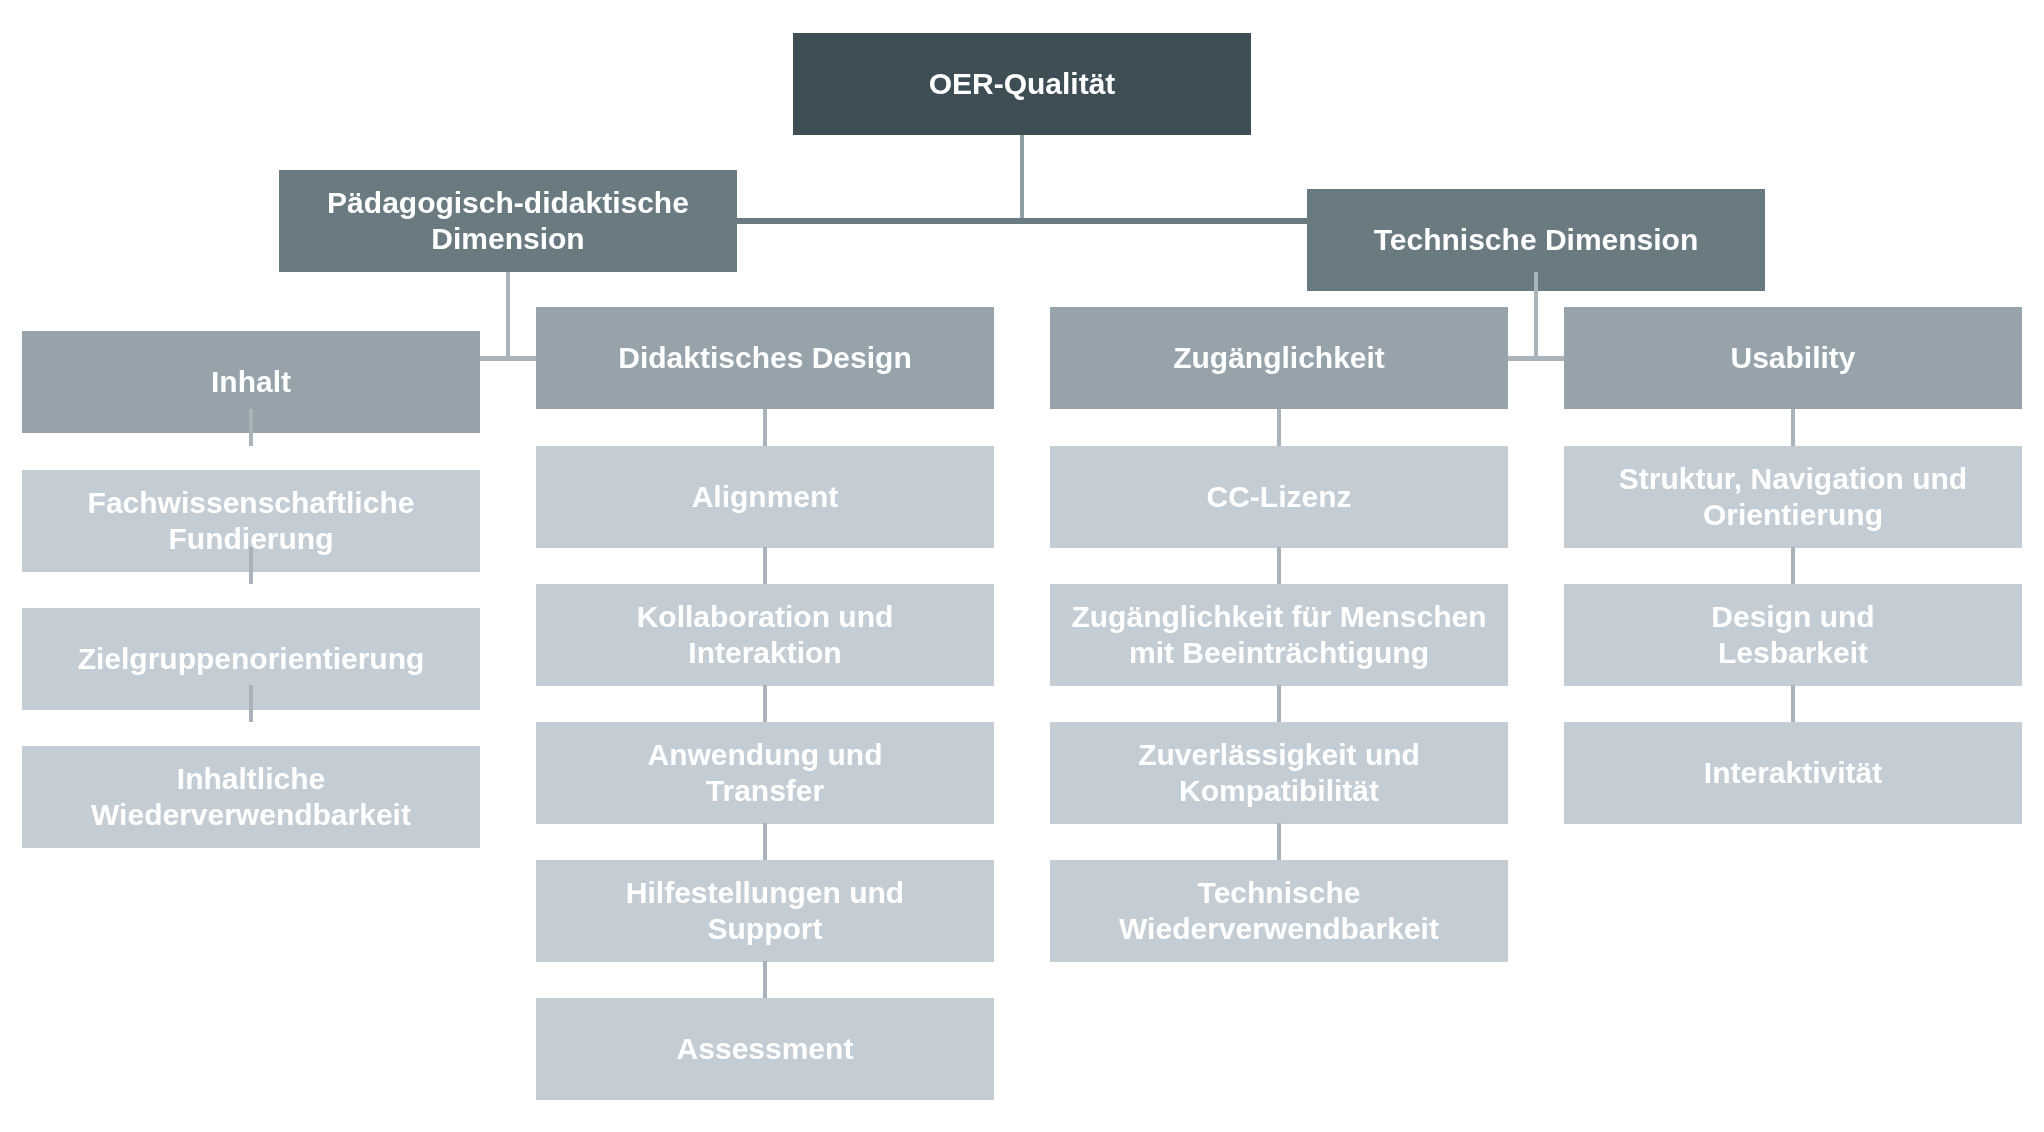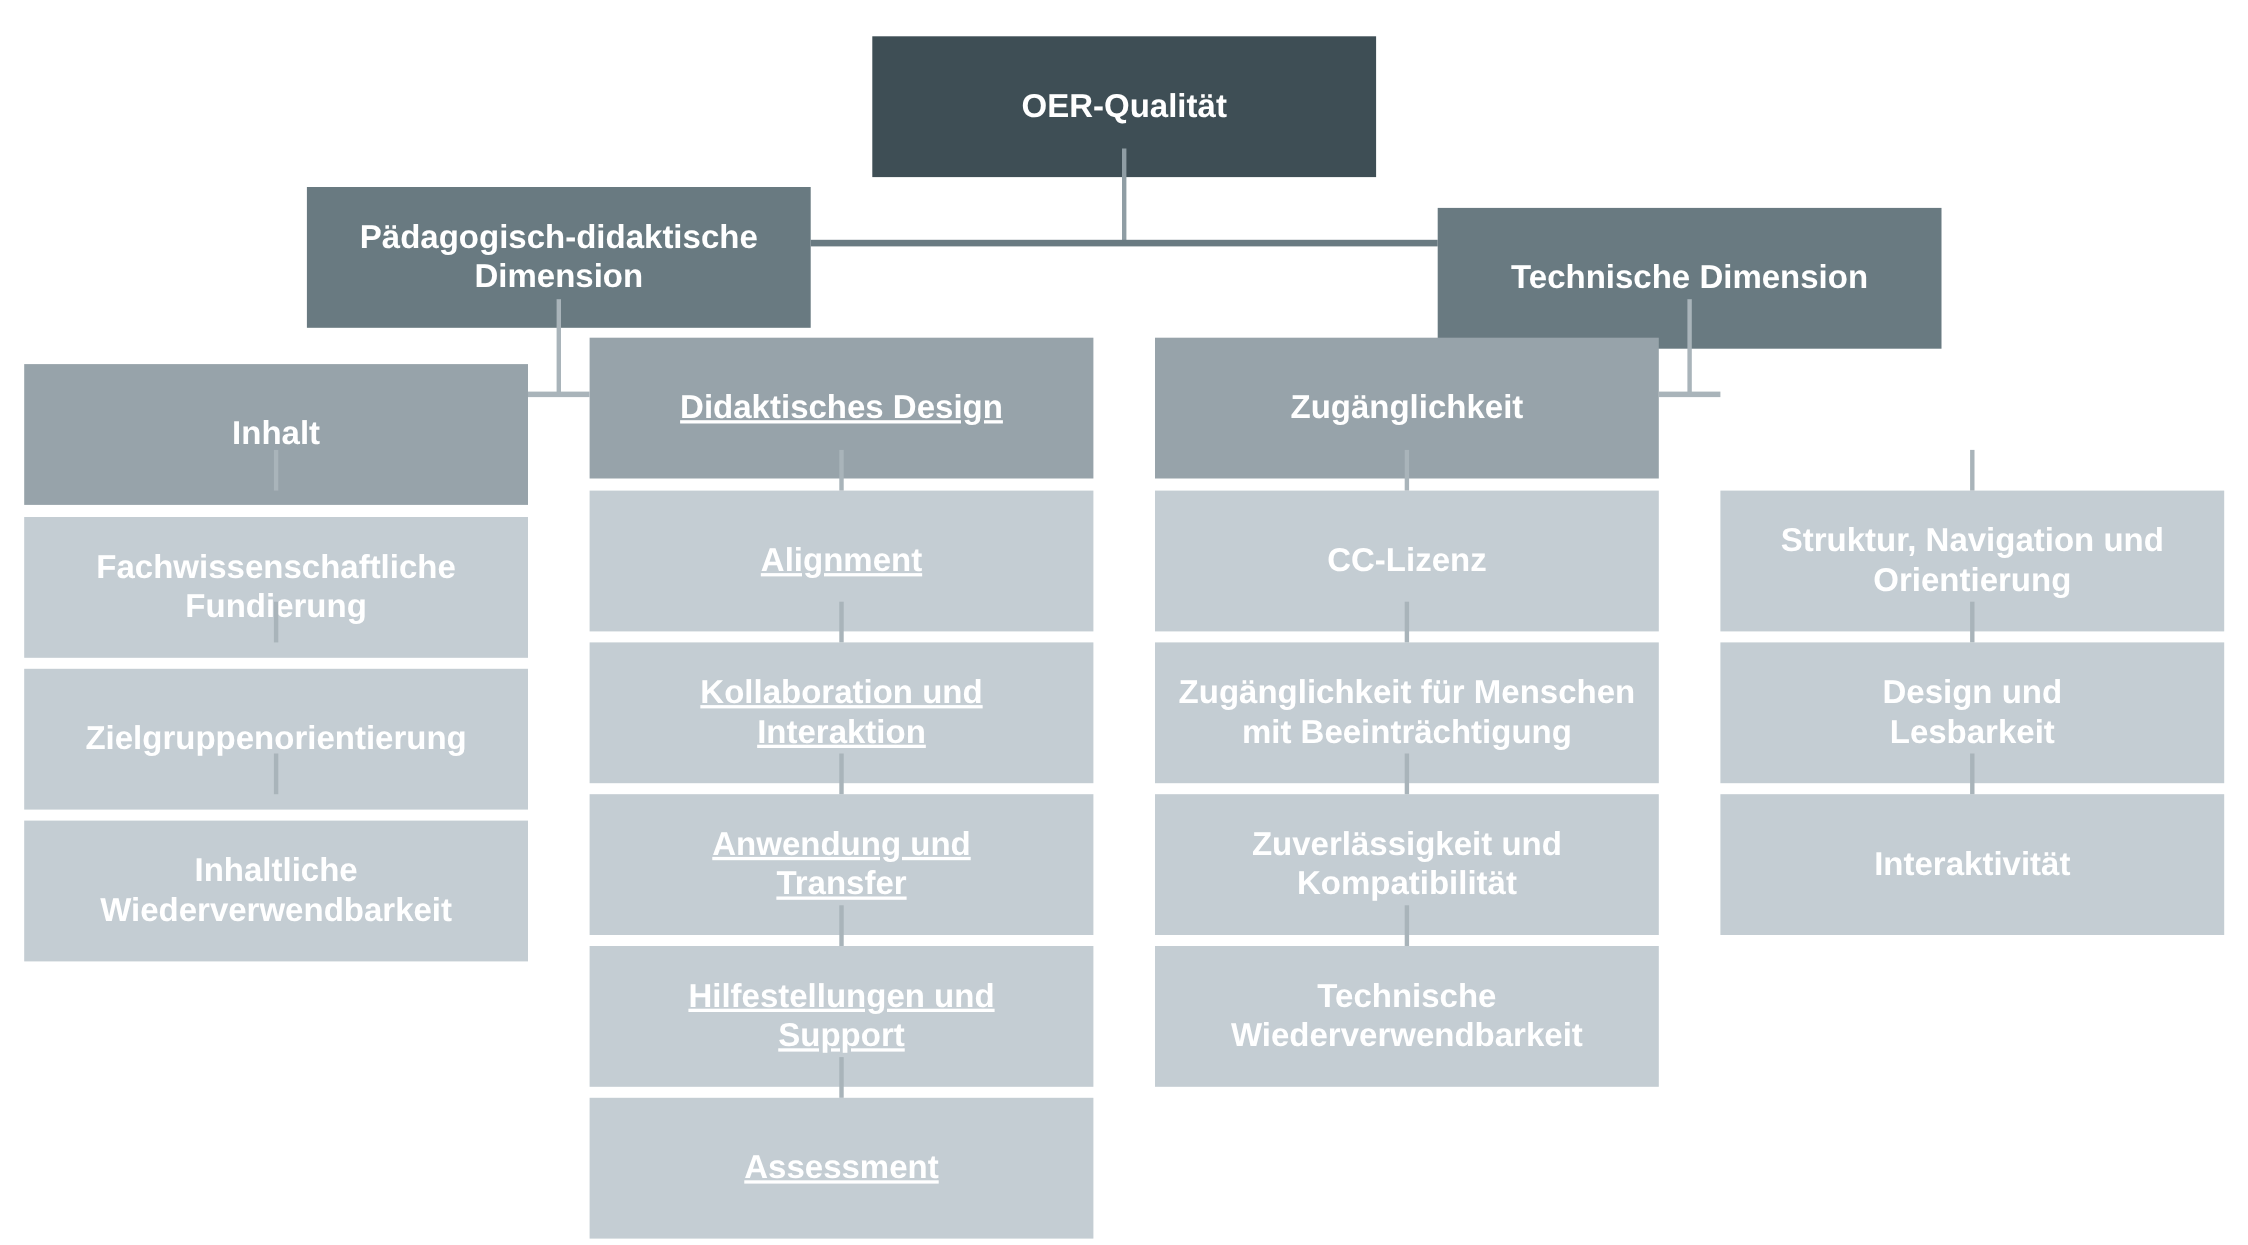--- a/index.html
+++ b/index.html
@@ -11,21 +11,21 @@
     position: relative;
     width: 2044px;
     height: 1132px;
     background: #ffffff;
     font-family: "Liberation Sans", "DejaVu Sans", sans-serif;
     overflow: hidden;
   }
   .node {
     position: absolute;
     width: 458px;
-    height: 128px;
+    height: 102px;
     display: flex;
     align-items: center;
     justify-content: center;
     text-align: center;
     color: #ffffff;
     font-weight: bold;
     font-size: 30px;
     line-height: 36px;
     white-space: pre-line;
     padding: 0 10px;
@@ -37,21 +37,21 @@
   .leaf { background: #c4cdd3; }
   .line {
     position: absolute;
     background: #a9b4ba;
   }
   .line.dark { background: #697a81; }
   .line.mid  { background: #8f9da4; }
 
   
   .c1 { left: 22px; margin-top: 24px; }
-  .c2 { left: 536px; text-decoration: underline; }
+  .c2 { left: 536px; }
   .c3 { left: 1050px; text-align: center; }
   .c4 { left: 1564px; }
   
   .rhead { top: 307px; }
   .r1 { top: 446px; }
   .r2 { top: 584px; }
   .r3 { top: 722px; }
   .r4 { top: 860px; }
   .r5 { top: 998px; }
 
@@ -74,20 +74,21 @@
 
   <div class="node lvl1" style="left:793px; top:33px;">OER-Qualität</div>
 
   <div class="node lvl2" style="left:279px; top:170px;">Pädagogisch-didaktische
 Dimension</div>
   <div class="node lvl2" style="left:1307px; top:170px;margin-top:19px;">Technische Dimension</div>
 
   <div class="node lvl3 c1 rhead">Inhalt</div>
   <div class="node lvl3 c2 rhead">Didaktisches Design</div>
   <div class="node lvl3 c3 rhead">Zugänglichkeit</div>
+  <div class="node lvl3 c4 rhead">Usability</div>
 
   <div class="node leaf c1 r1">Fachwissenschaftliche
 Fundierung</div>
   <div class="node leaf c1 r2">Zielgruppenorientierung</div>
   <div class="node leaf c1 r3">Inhaltliche
 Wiederverwendbarkeit</div>
 
   <div class="node leaf c2 r1">Alignment</div>
   <div class="node leaf c2 r2">Kollaboration und
 Interaktion</div>

